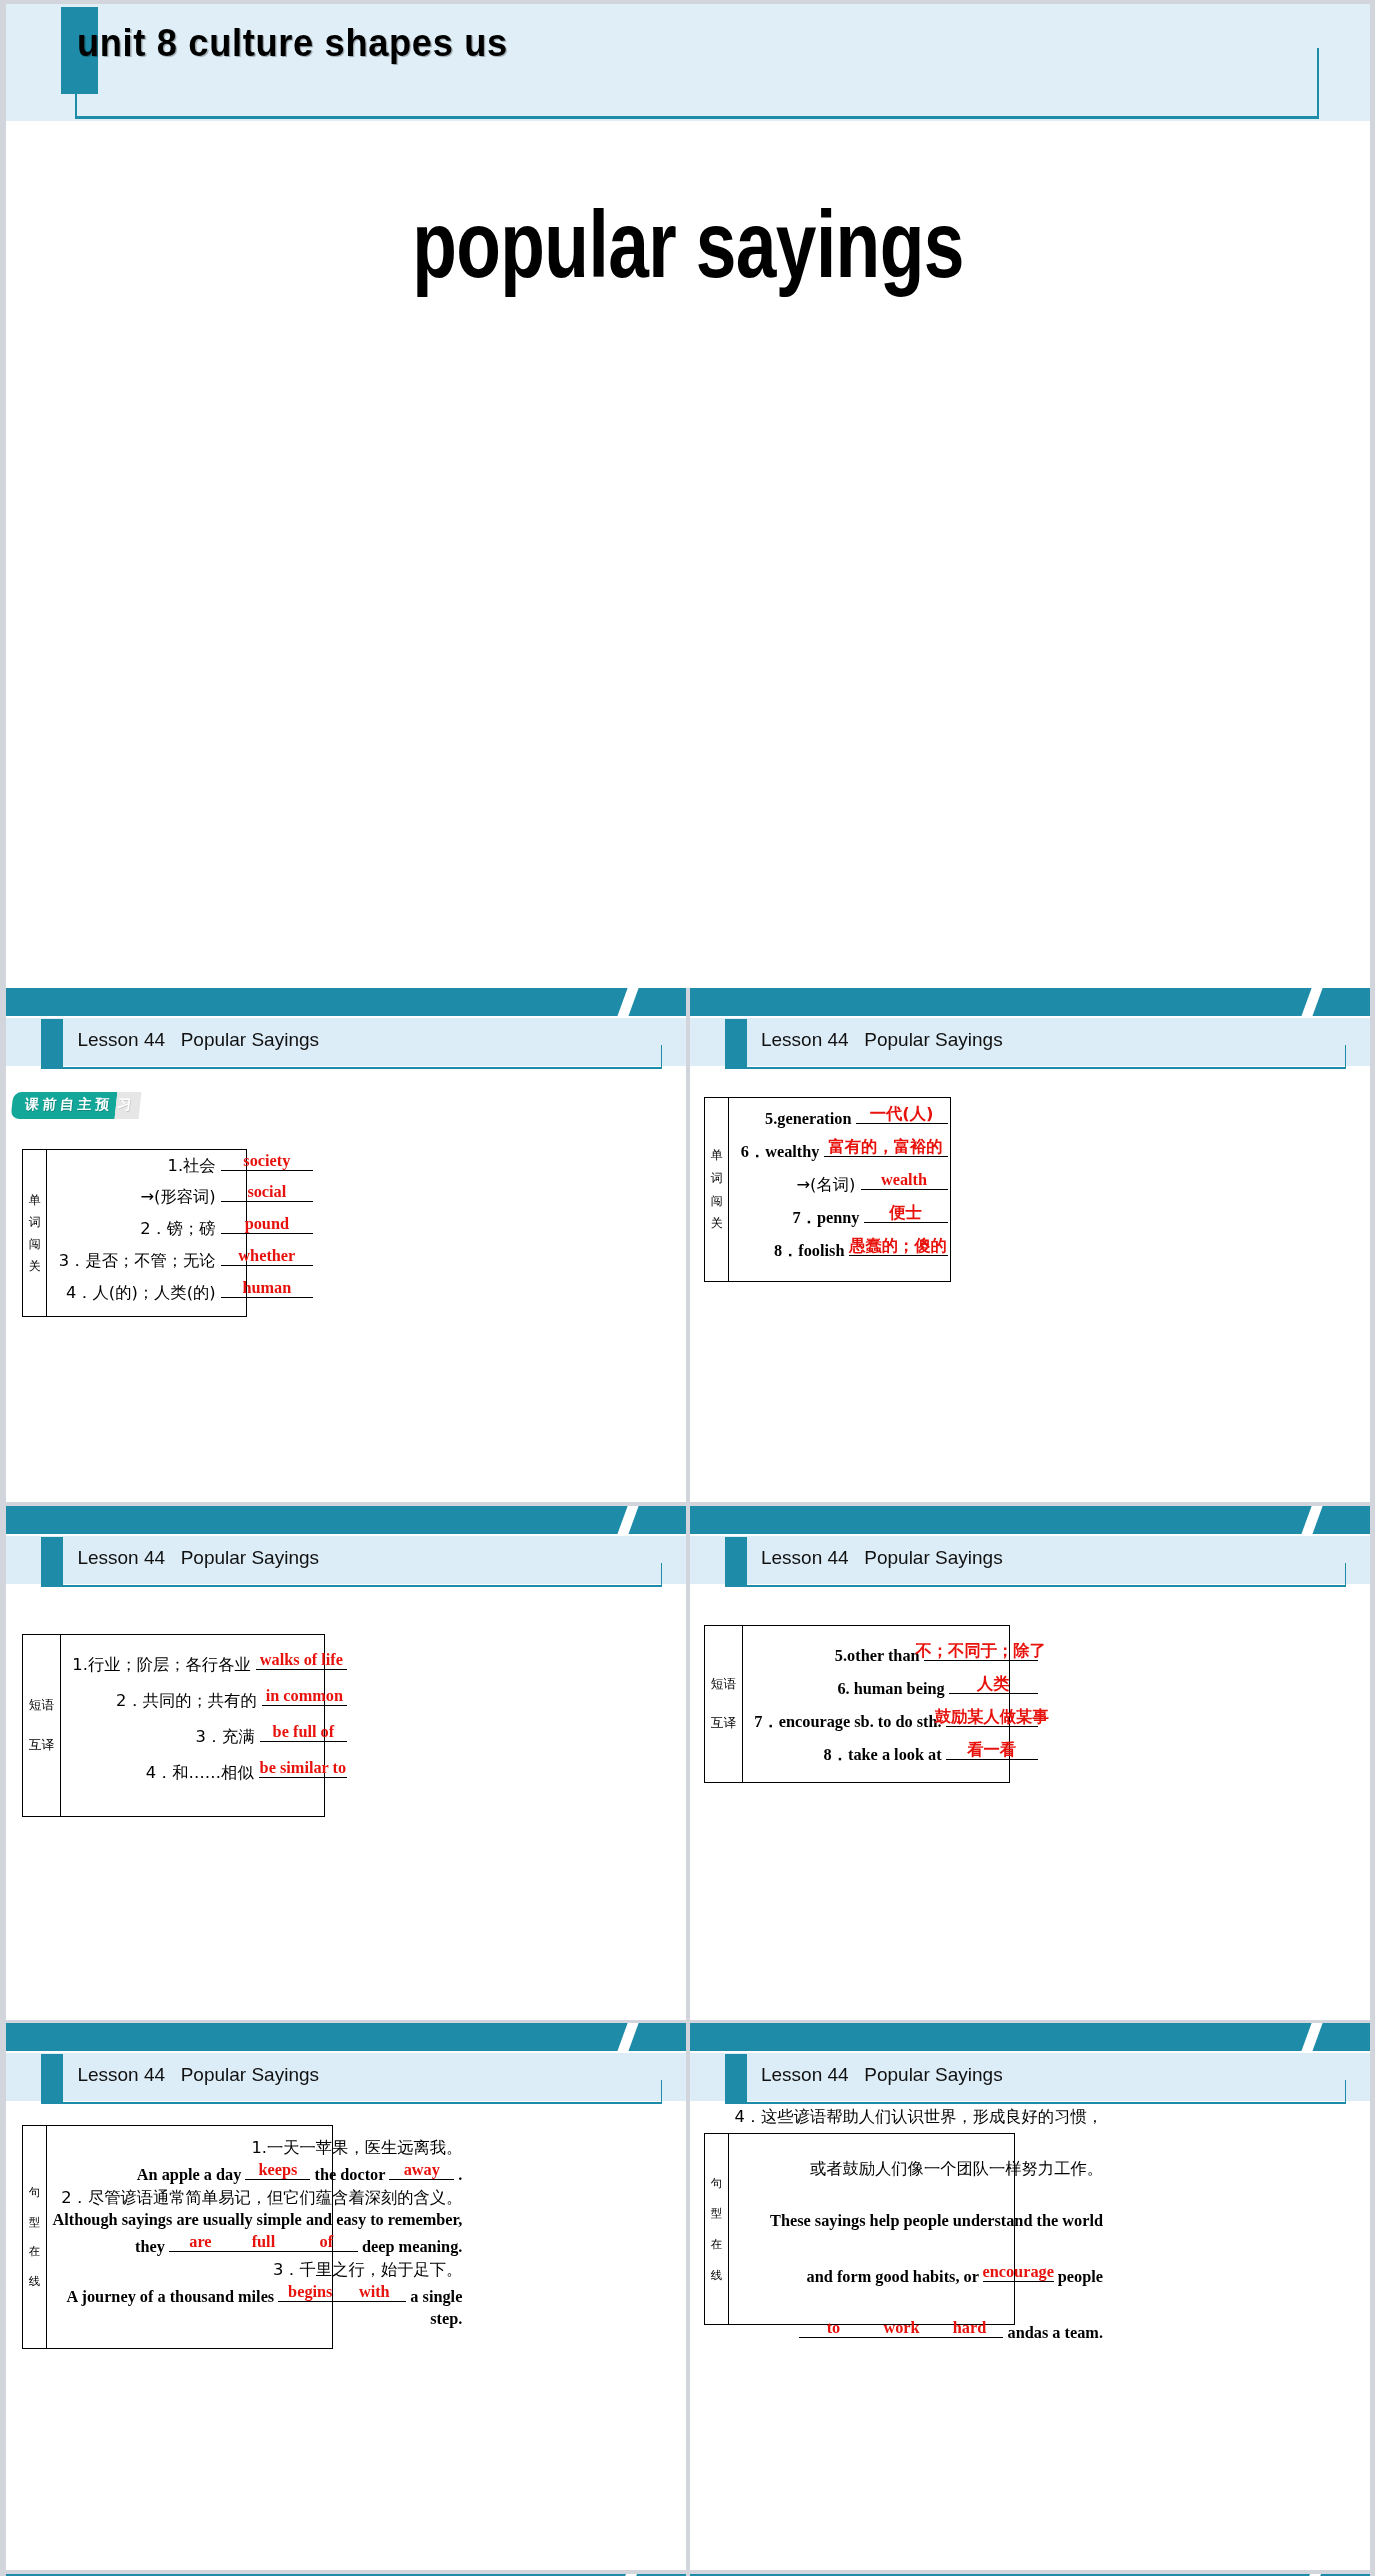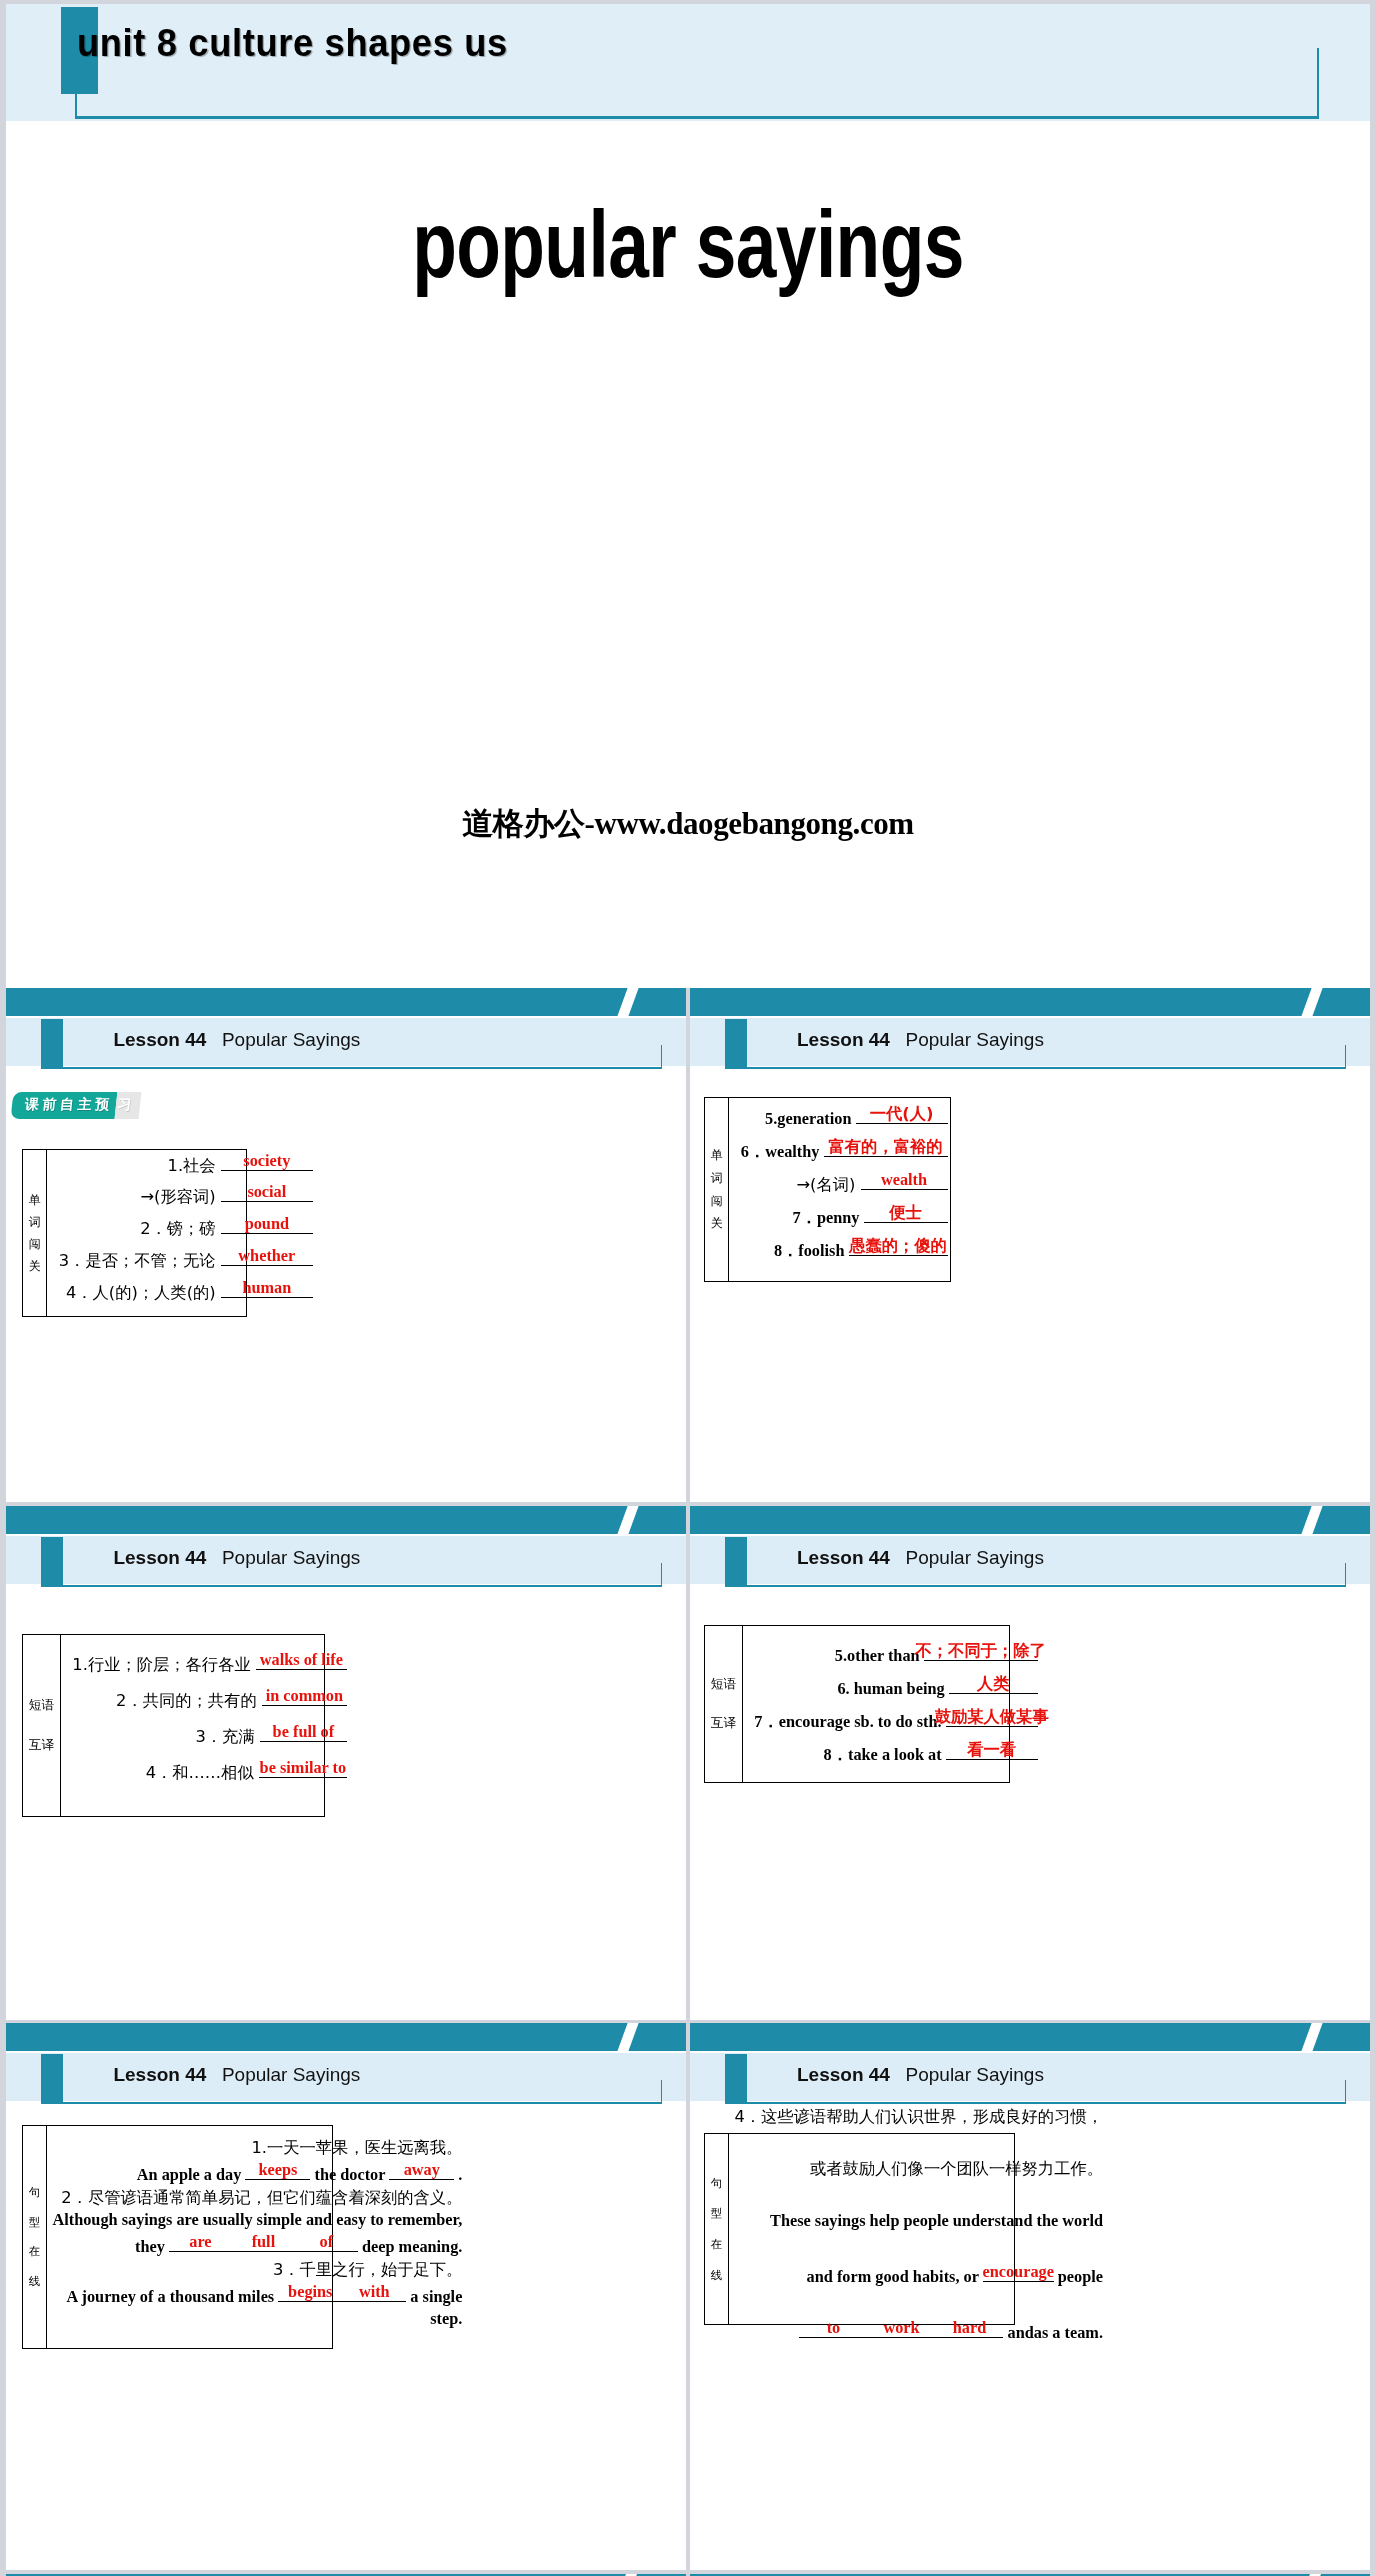--- a/index.html
+++ b/index.html
@@ -137,21 +137,21 @@
     border-right: 1.4px solid #1e8ca8;
   }
   .hdr-txt {
     position: absolute;
     left: 71px; top: 41px;
     font-size: 19px;
     color: #111;
     white-space: nowrap;
     font-family: "Liberation Sans", sans-serif;
   }
-  .hdr-txt b { font-weight: bold; margin-left: 36px; }
+  .hdr-txt b { font-weight: normal; }
   .hdr-txt .sp { display: inline-block; width: 15.6px; }
 
   
   .badge {
     position: absolute;
     left: 5.7px; top: 104px;
     height: 26px;
     display: flex;
     align-items: center;
   }
@@ -238,21 +238,20 @@
 </style>
 </head>
 <body>
 
 <div class="hero">
   <div class="hero-band"></div>
   <div class="hero-tab"></div>
   <div class="hero-frame"></div>
   <div class="hero-title">unit 8   culture shapes us</div>
   <div class="hero-main">popular sayings</div>
-  <div class="hero-watermark">道格办公-www.daogebangong.com</div>
 </div>
 
 <div class="grid">
 
   <div class="row">
 
     <div class="slide">
       <div class="topbar">
           <div class="slash"></div>
         </div>

